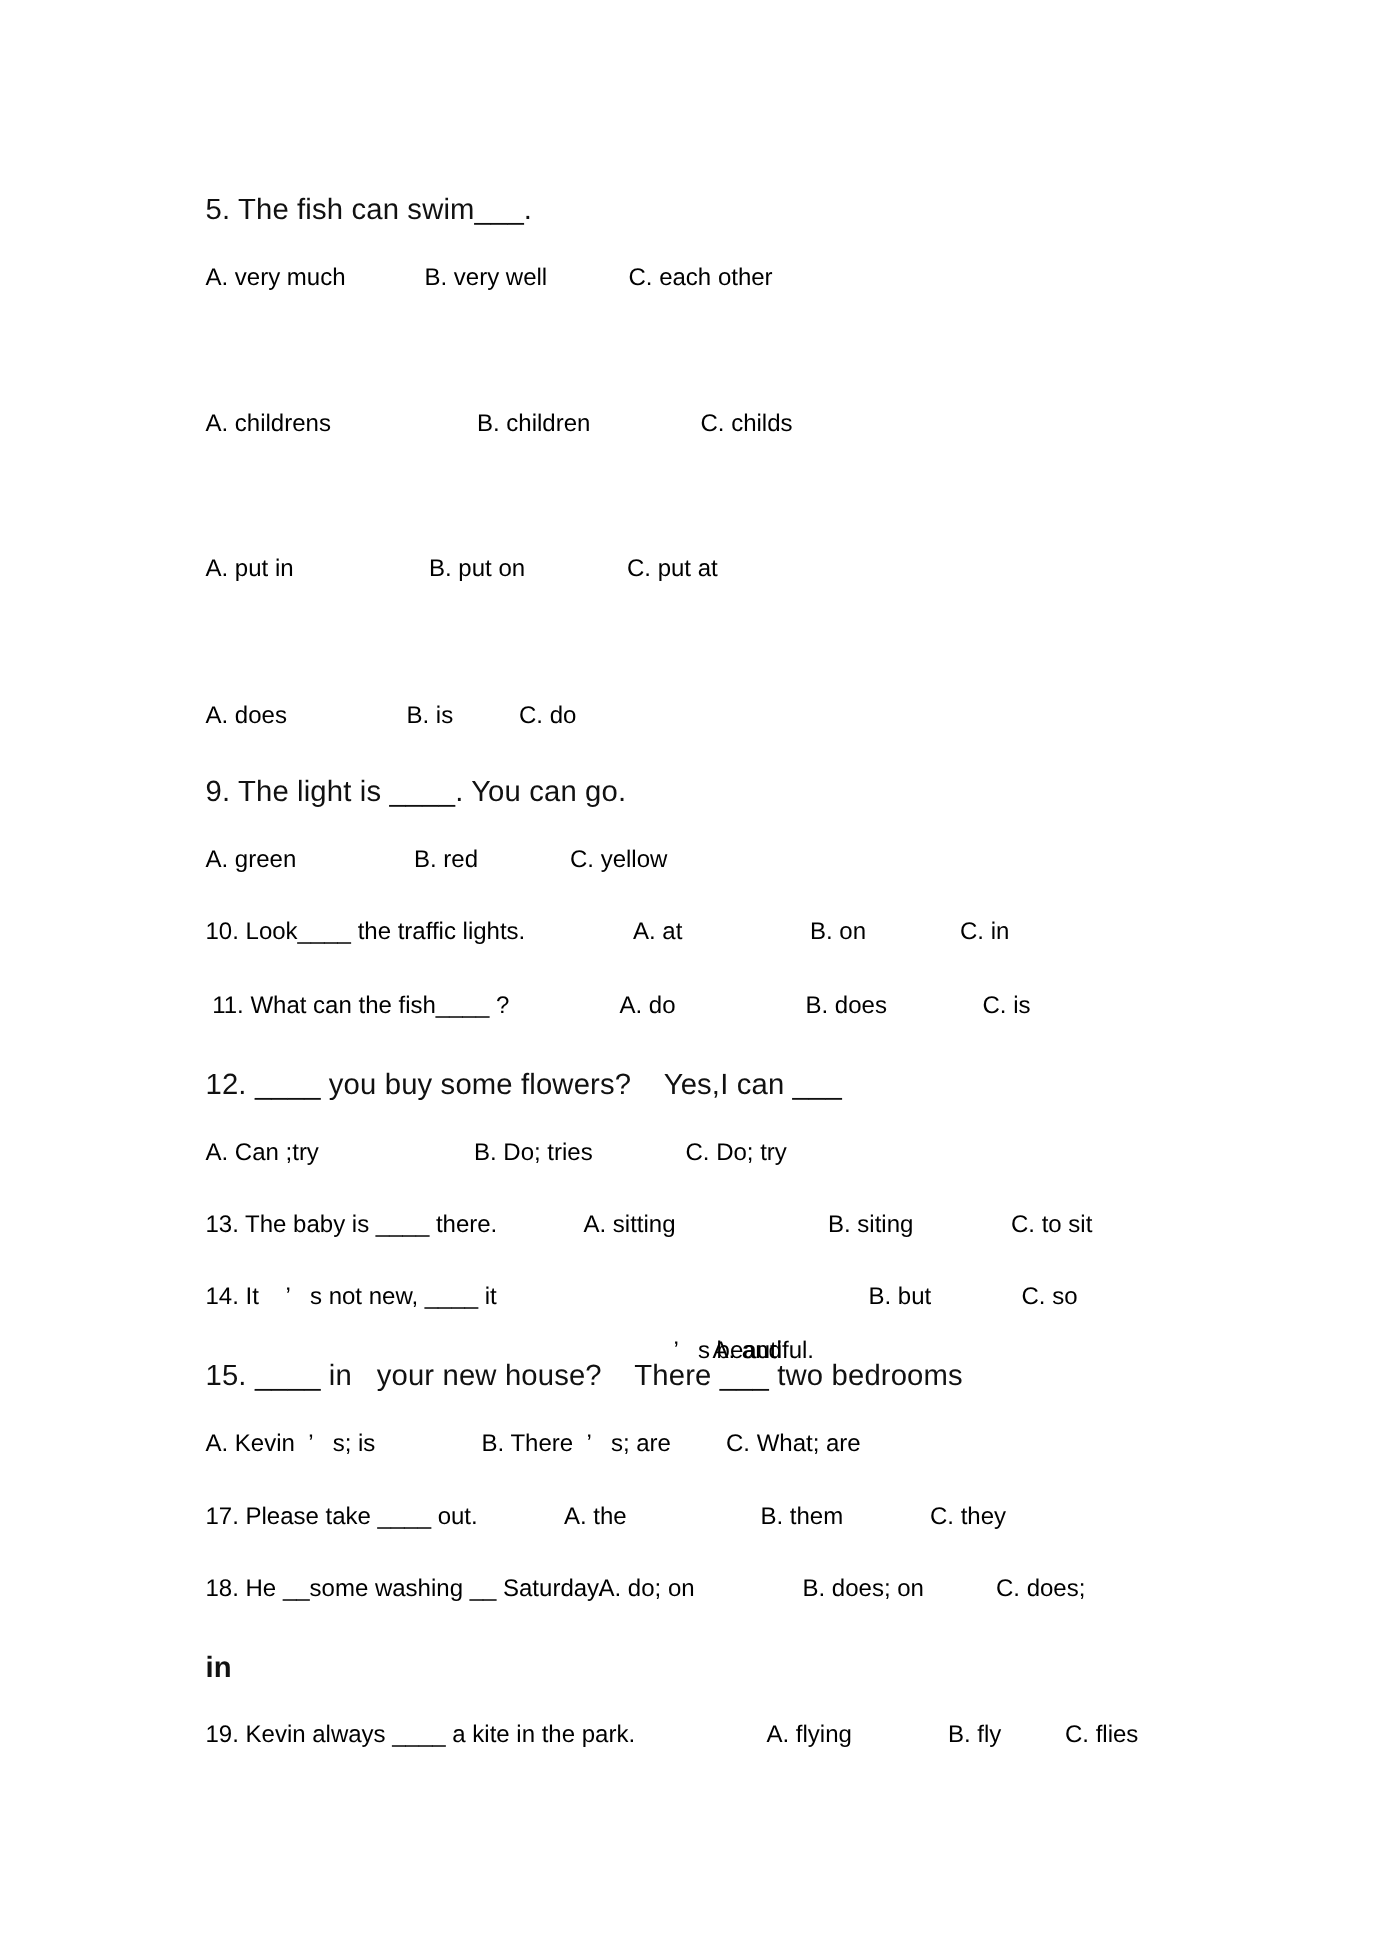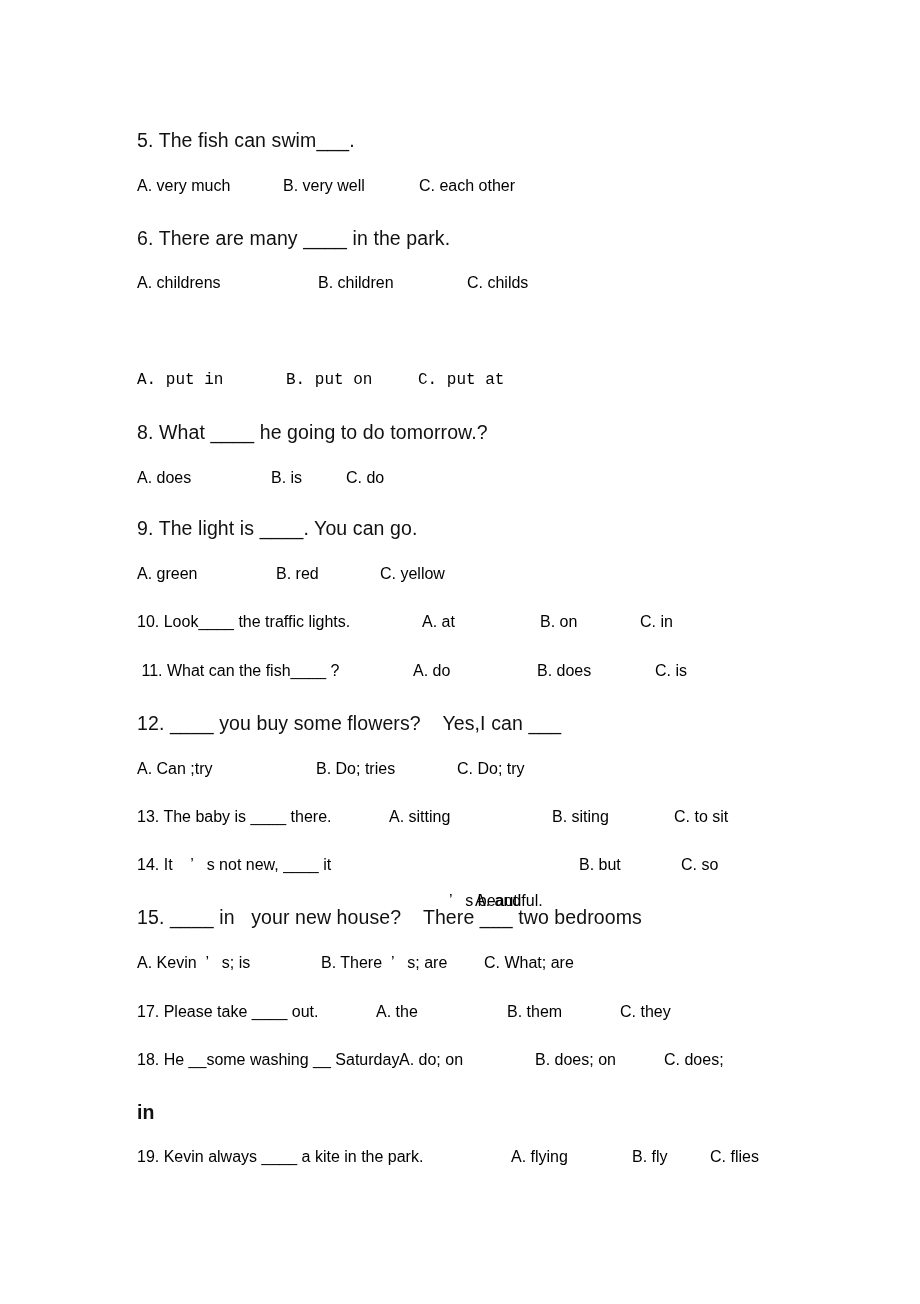--- a/index.html
+++ b/index.html
@@ -72,34 +72,32 @@
 
 <div id="page">
 
   <div class="line q" style="left:137px; top:128px;">5. The fish can swim___.</div>
   <div class="cols" style="left:137px; top:177px;">
     <span class="run" style="left:0px;">A. very much</span>
     <span class="run" style="left:146px;">B. very well</span>
     <span class="run" style="left:282px;">C. each other</span>
   </div>
 
-  <div class="line q" style="left:137px; top:226px;">6. There are many ____ in the park.</div>
   <div class="cols" style="left:137px; top:274px;">
     <span class="run" style="left:0px;">A. childrens</span>
     <span class="run" style="left:181px;">B. children</span>
     <span class="run" style="left:330px;">C. childs</span>
   </div>
 
-  <div class="cols" style="left:137px; top:371px;font-family:Liberation Mono, monospace;">
+  <div class="cols" style="left:137px; top:371px;">
     <span class="run" style="left:0px;">A. put in</span>
     <span class="run" style="left:149px;">B. put on</span>
     <span class="run" style="left:281px;">C. put at</span>
   </div>
 
-  <div class="line q" style="left:137px; top:420px;">8. What ____ he going to do tomorrow.?</div>
   <div class="cols" style="left:137px; top:469px;">
     <span class="run" style="left:0px;">A. does</span>
     <span class="run" style="left:134px;">B. is</span>
     <span class="run" style="left:209px;">C. do</span>
   </div>
 
   <div class="line q" style="left:137px; top:516px;">9. The light is ____. You can go.</div>
   <div class="cols" style="left:137px; top:565px;">
     <span class="run" style="left:0px;">A. green</span>
     <span class="run" style="left:139px;">B. red</span>

